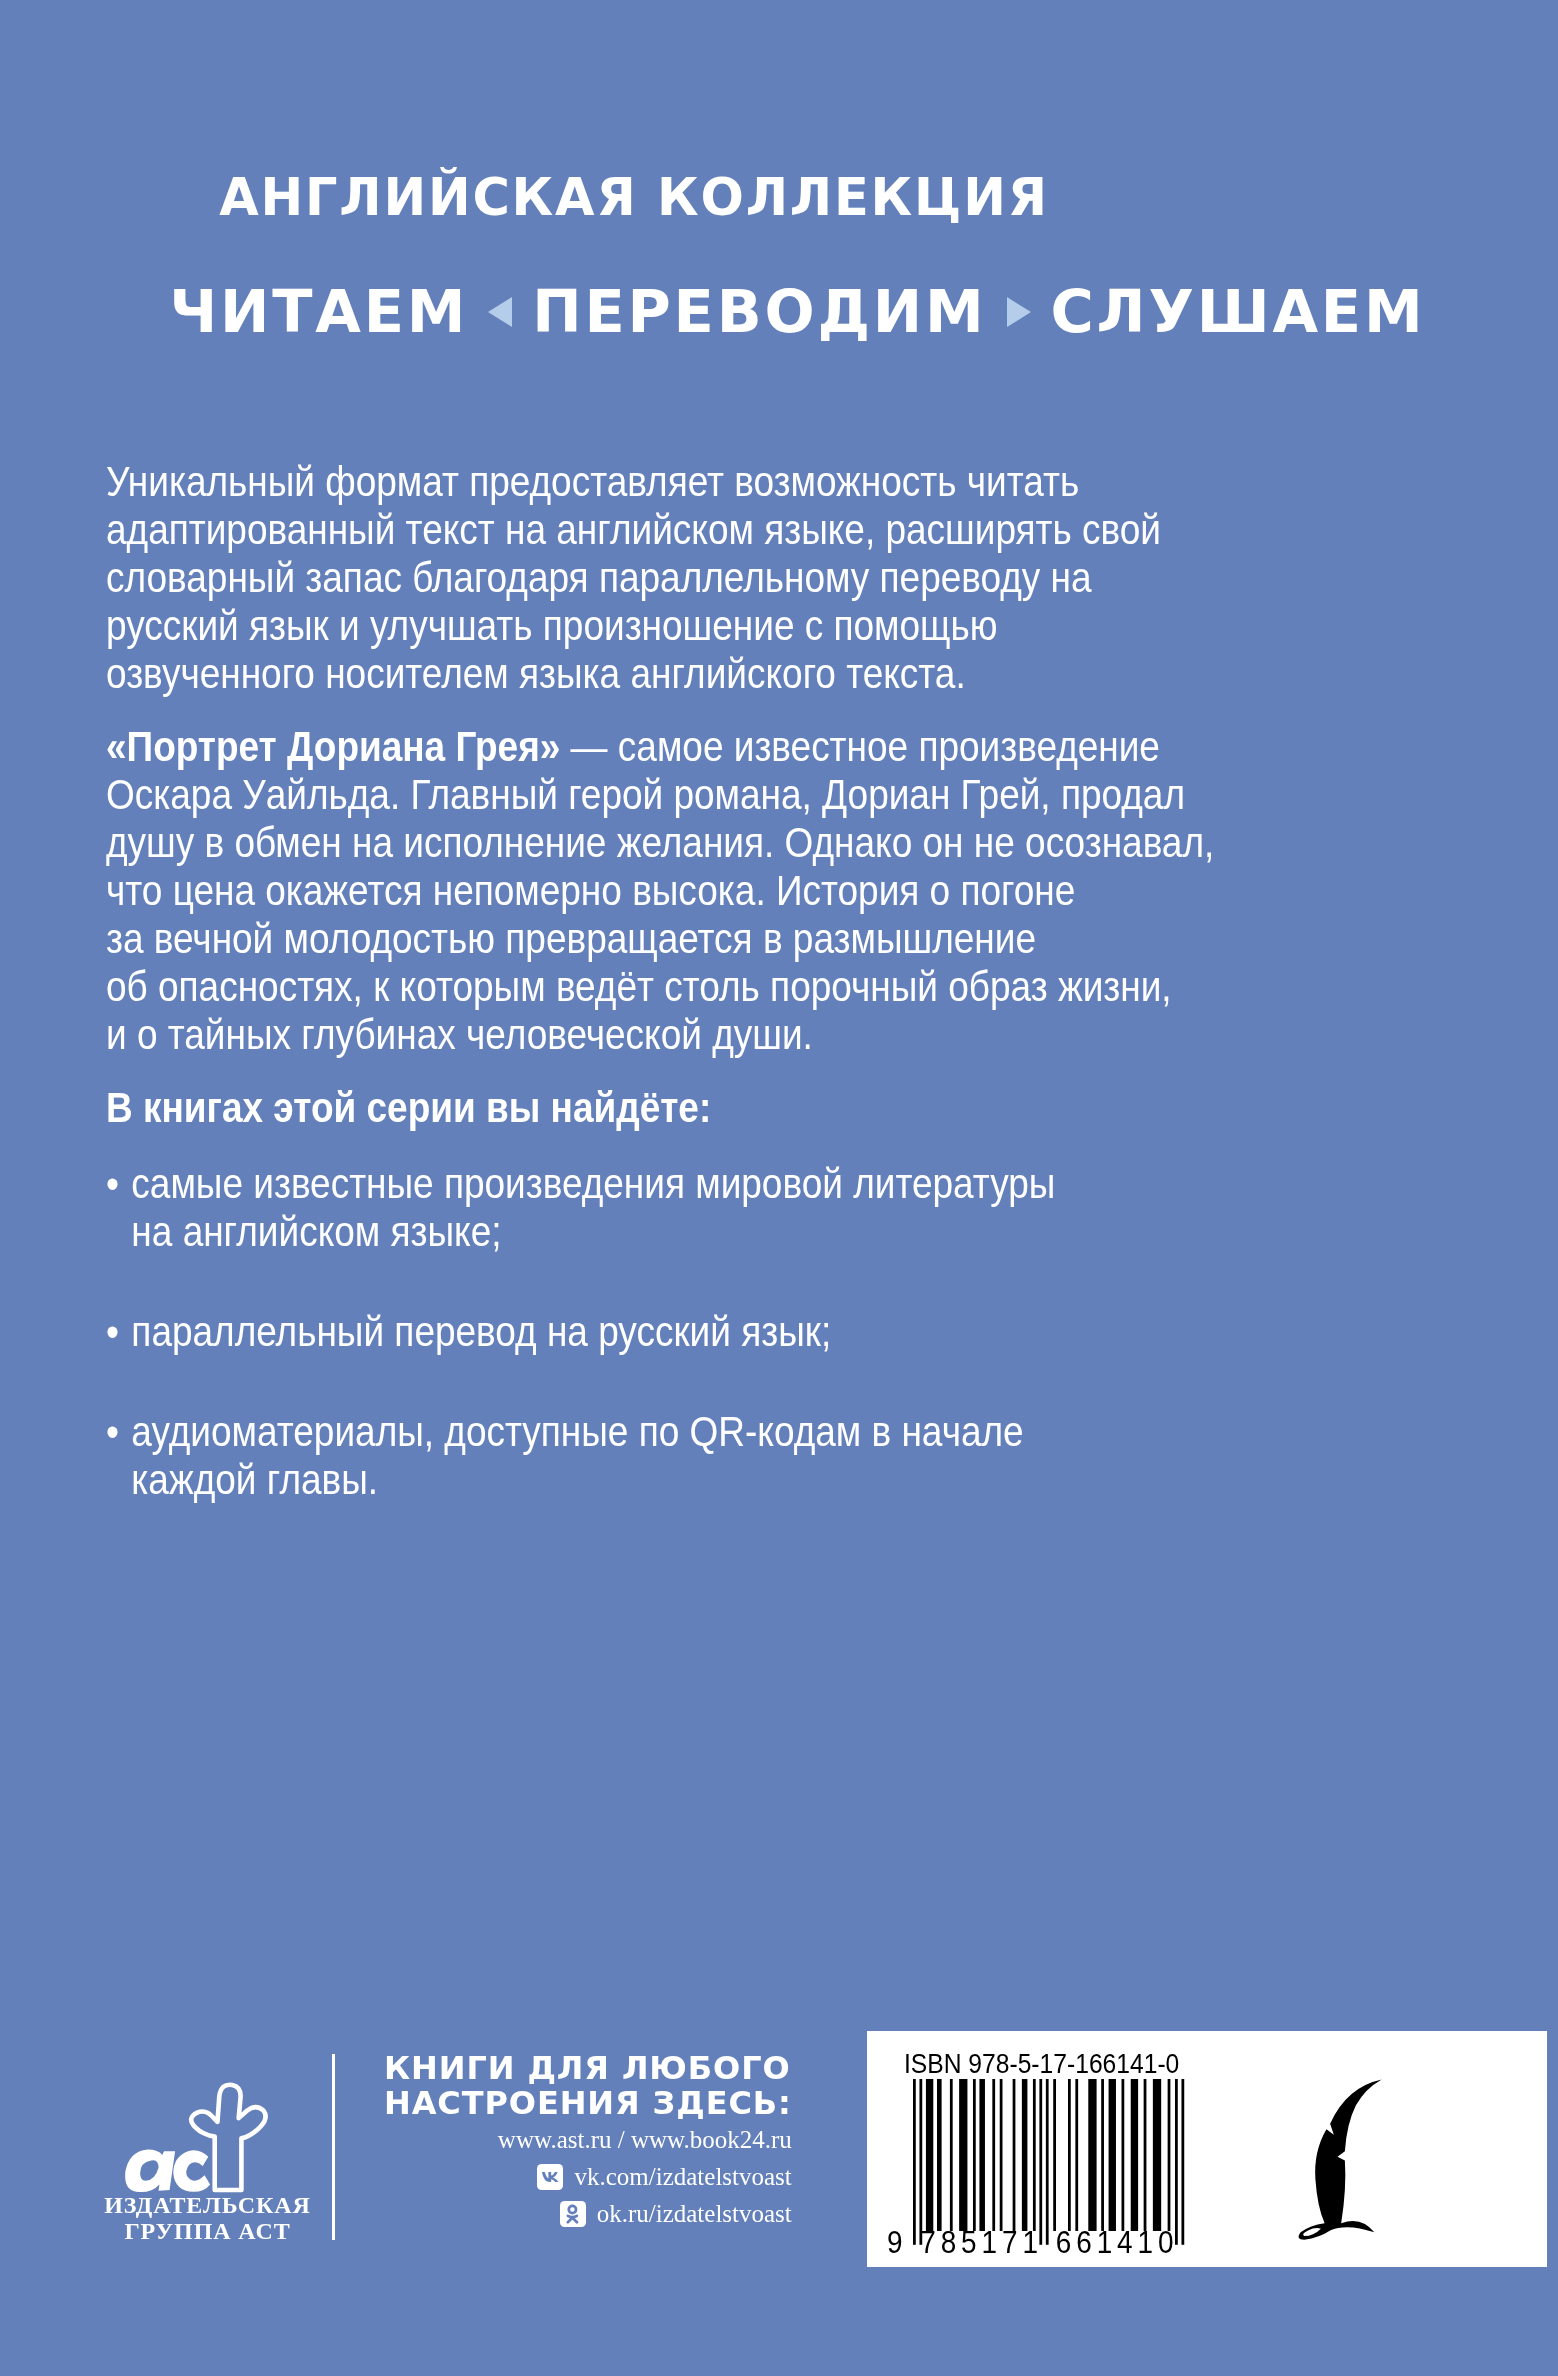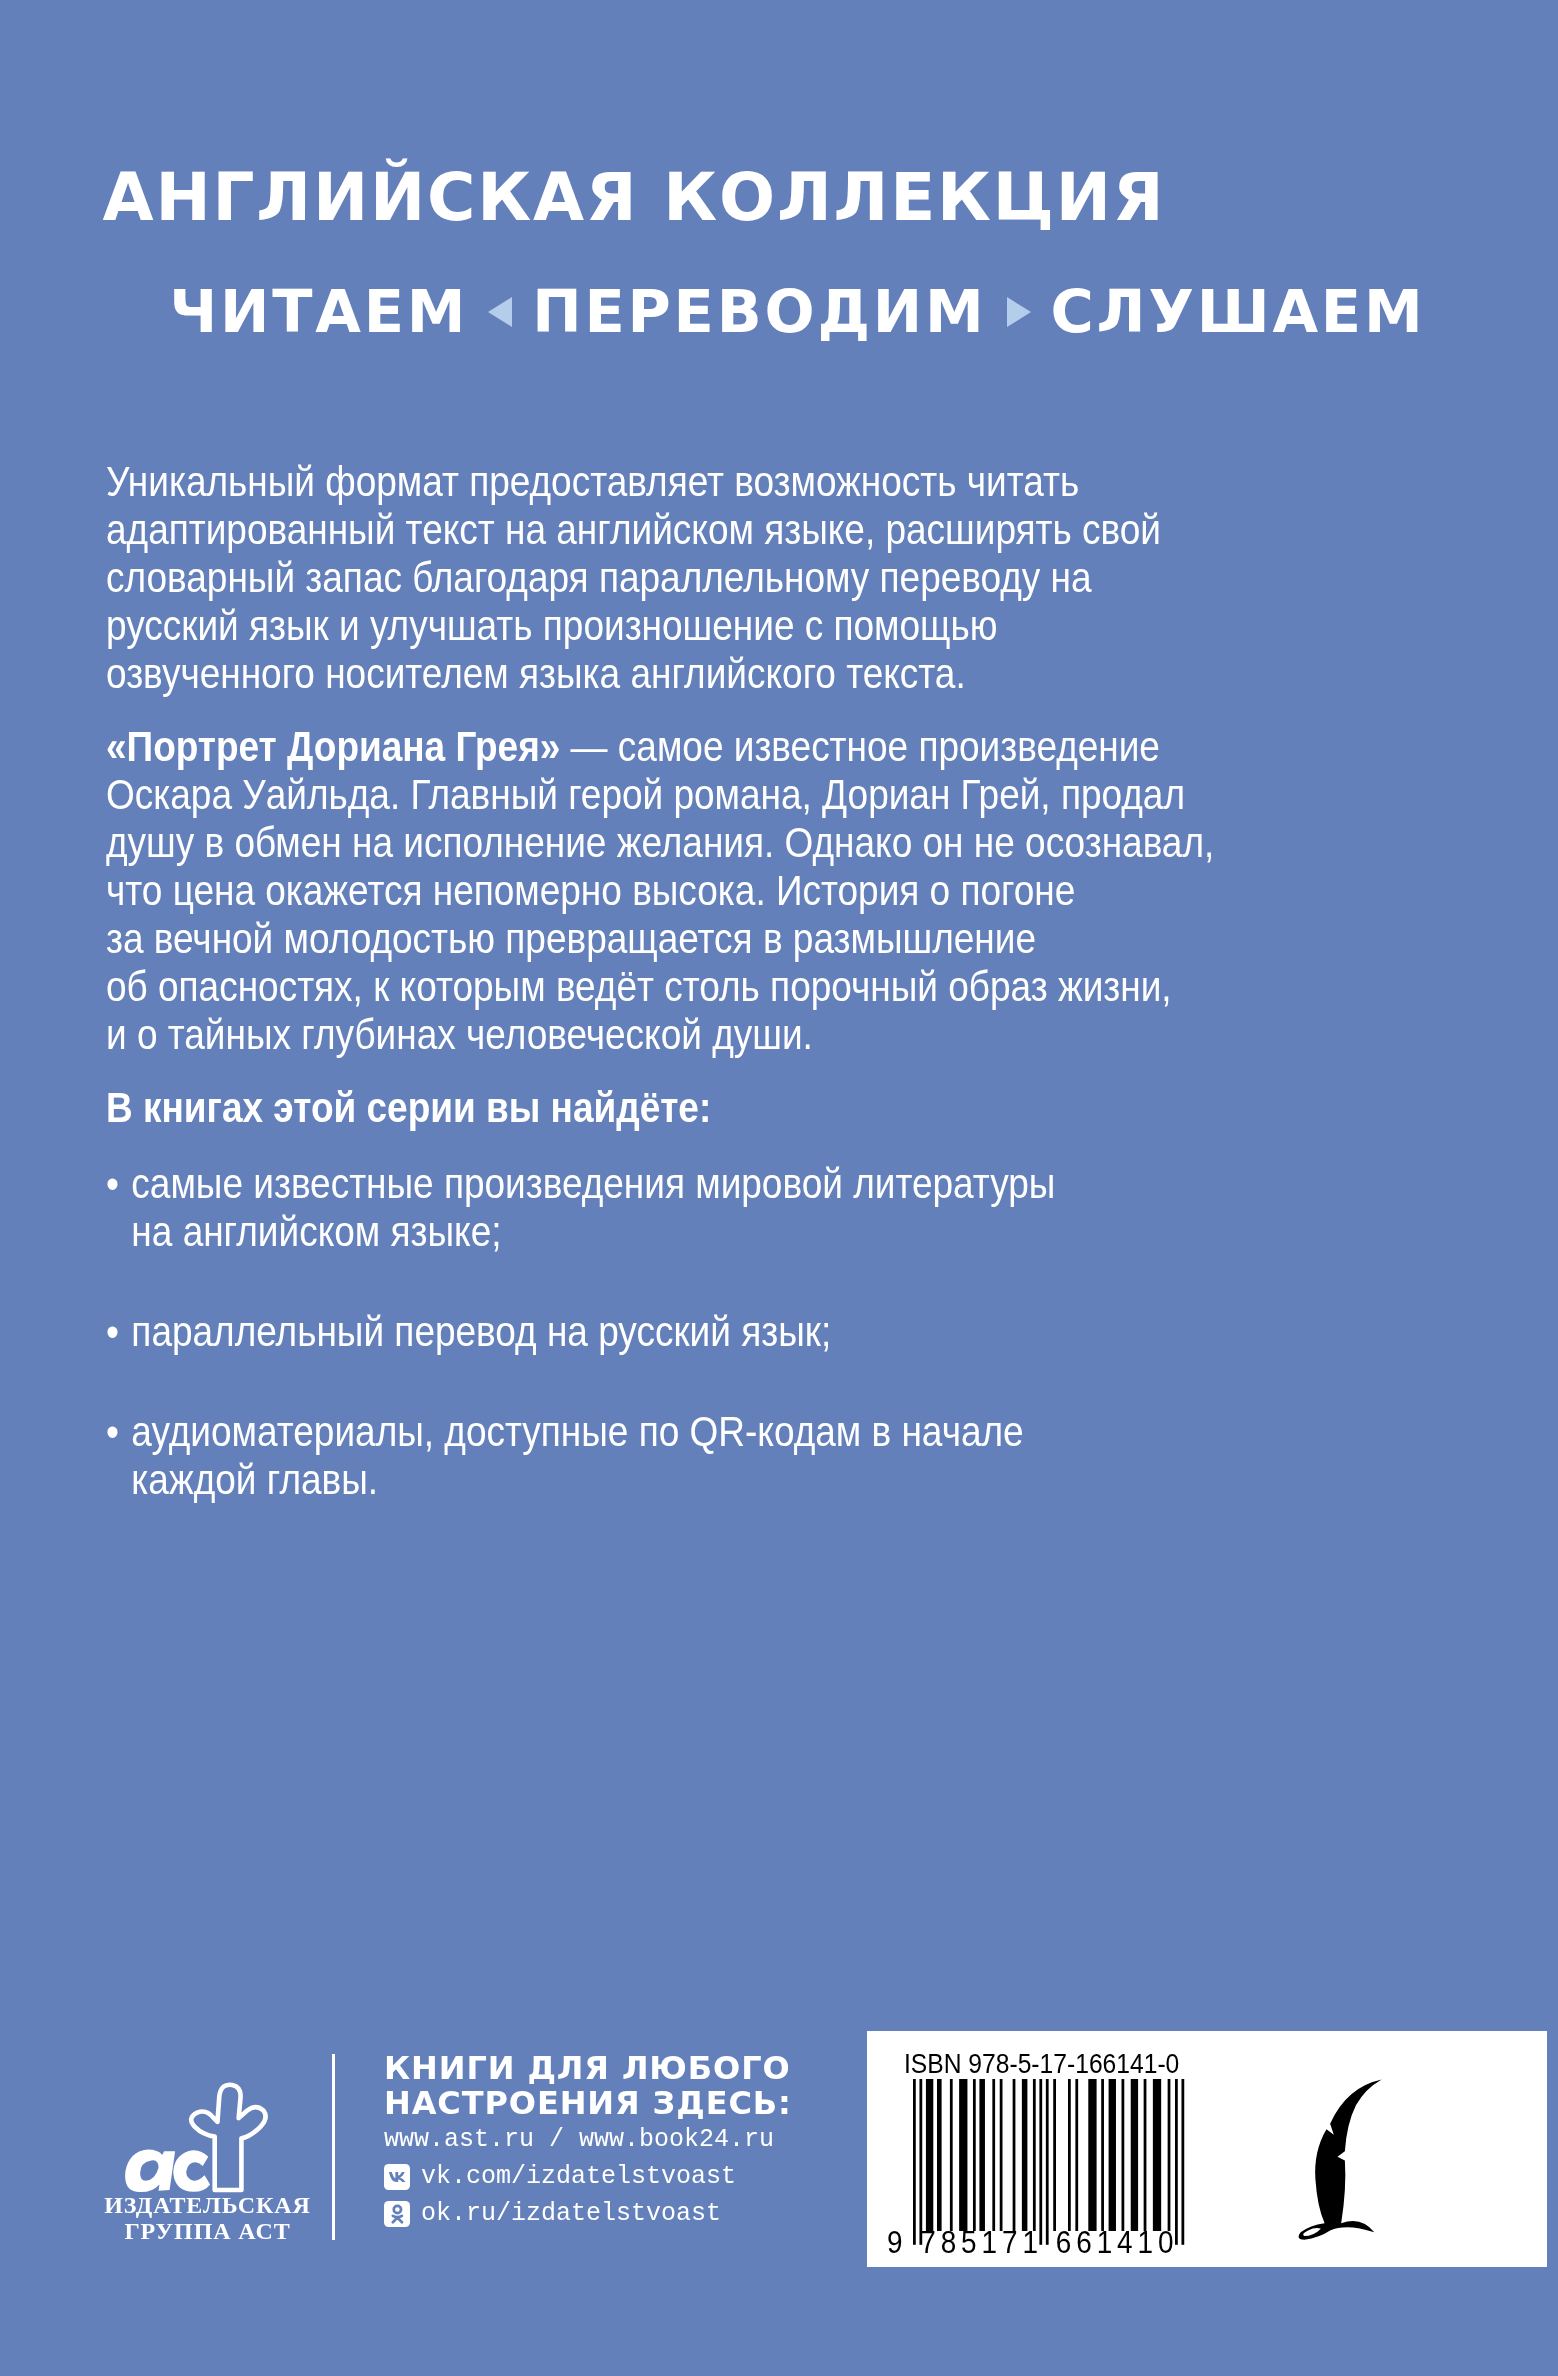--- a/index.html
+++ b/index.html
@@ -11,21 +11,21 @@
     font-family: "Liberation Sans", "DejaVu Sans", sans-serif;
   }
   .abs { position: absolute; }
 
   
   .title {
     left: 0; width: 1268px; top: 152px;
     text-align: center;
     font-family: "DejaVu Sans", sans-serif;
     font-weight: bold;
-    font-size: 66px; letter-spacing: 1.8px;
+    font-size: 51px; letter-spacing: 1.8px;
     line-height: 92px;
     white-space: nowrap;
   }
   .subtitle {
     left: 0; width: 1559px; top: 275px;
     text-align: center;
     font-family: "DejaVu Sans", sans-serif;
     font-weight: 600;
     font-size: 59px; letter-spacing: 2.8px;
     line-height: 74px;
@@ -69,24 +69,25 @@
     font-family: Liberation Serif, serif; font-weight: bold;
     font-size: 24px; line-height: 26px; letter-spacing: 0.9px;
   }
   .divider { left: 332px; top: 2054px; width: 2.8px; height: 186px; background: #ffffff; }
   .links { left: 384px; top: 2051px; }
   .links .tagline {
     font-family: "DejaVu Sans", sans-serif; font-weight: bold;
     font-size: 32px; line-height: 35px; letter-spacing: 0.9px;
   }
   .links .url {
-    font-family: Liberation Mono, monospace;
+    font-family: Liberation Serif, serif;
     font-size: 25px; line-height: 37px;
     display: flex; align-items: center; gap: 11px;
     white-space: nowrap;
+    justify-content: flex-end;
   }
   .soc-icon {
     width: 26px; height: 26px; background: #ffffff; border-radius: 4.6px;
     display: inline-flex; align-items: center; justify-content: center;
   }
 
   .isbn-box {
     left: 867px; top: 2031px; width: 680px; height: 236px;
     background: #ffffff; color: #000;
   }

